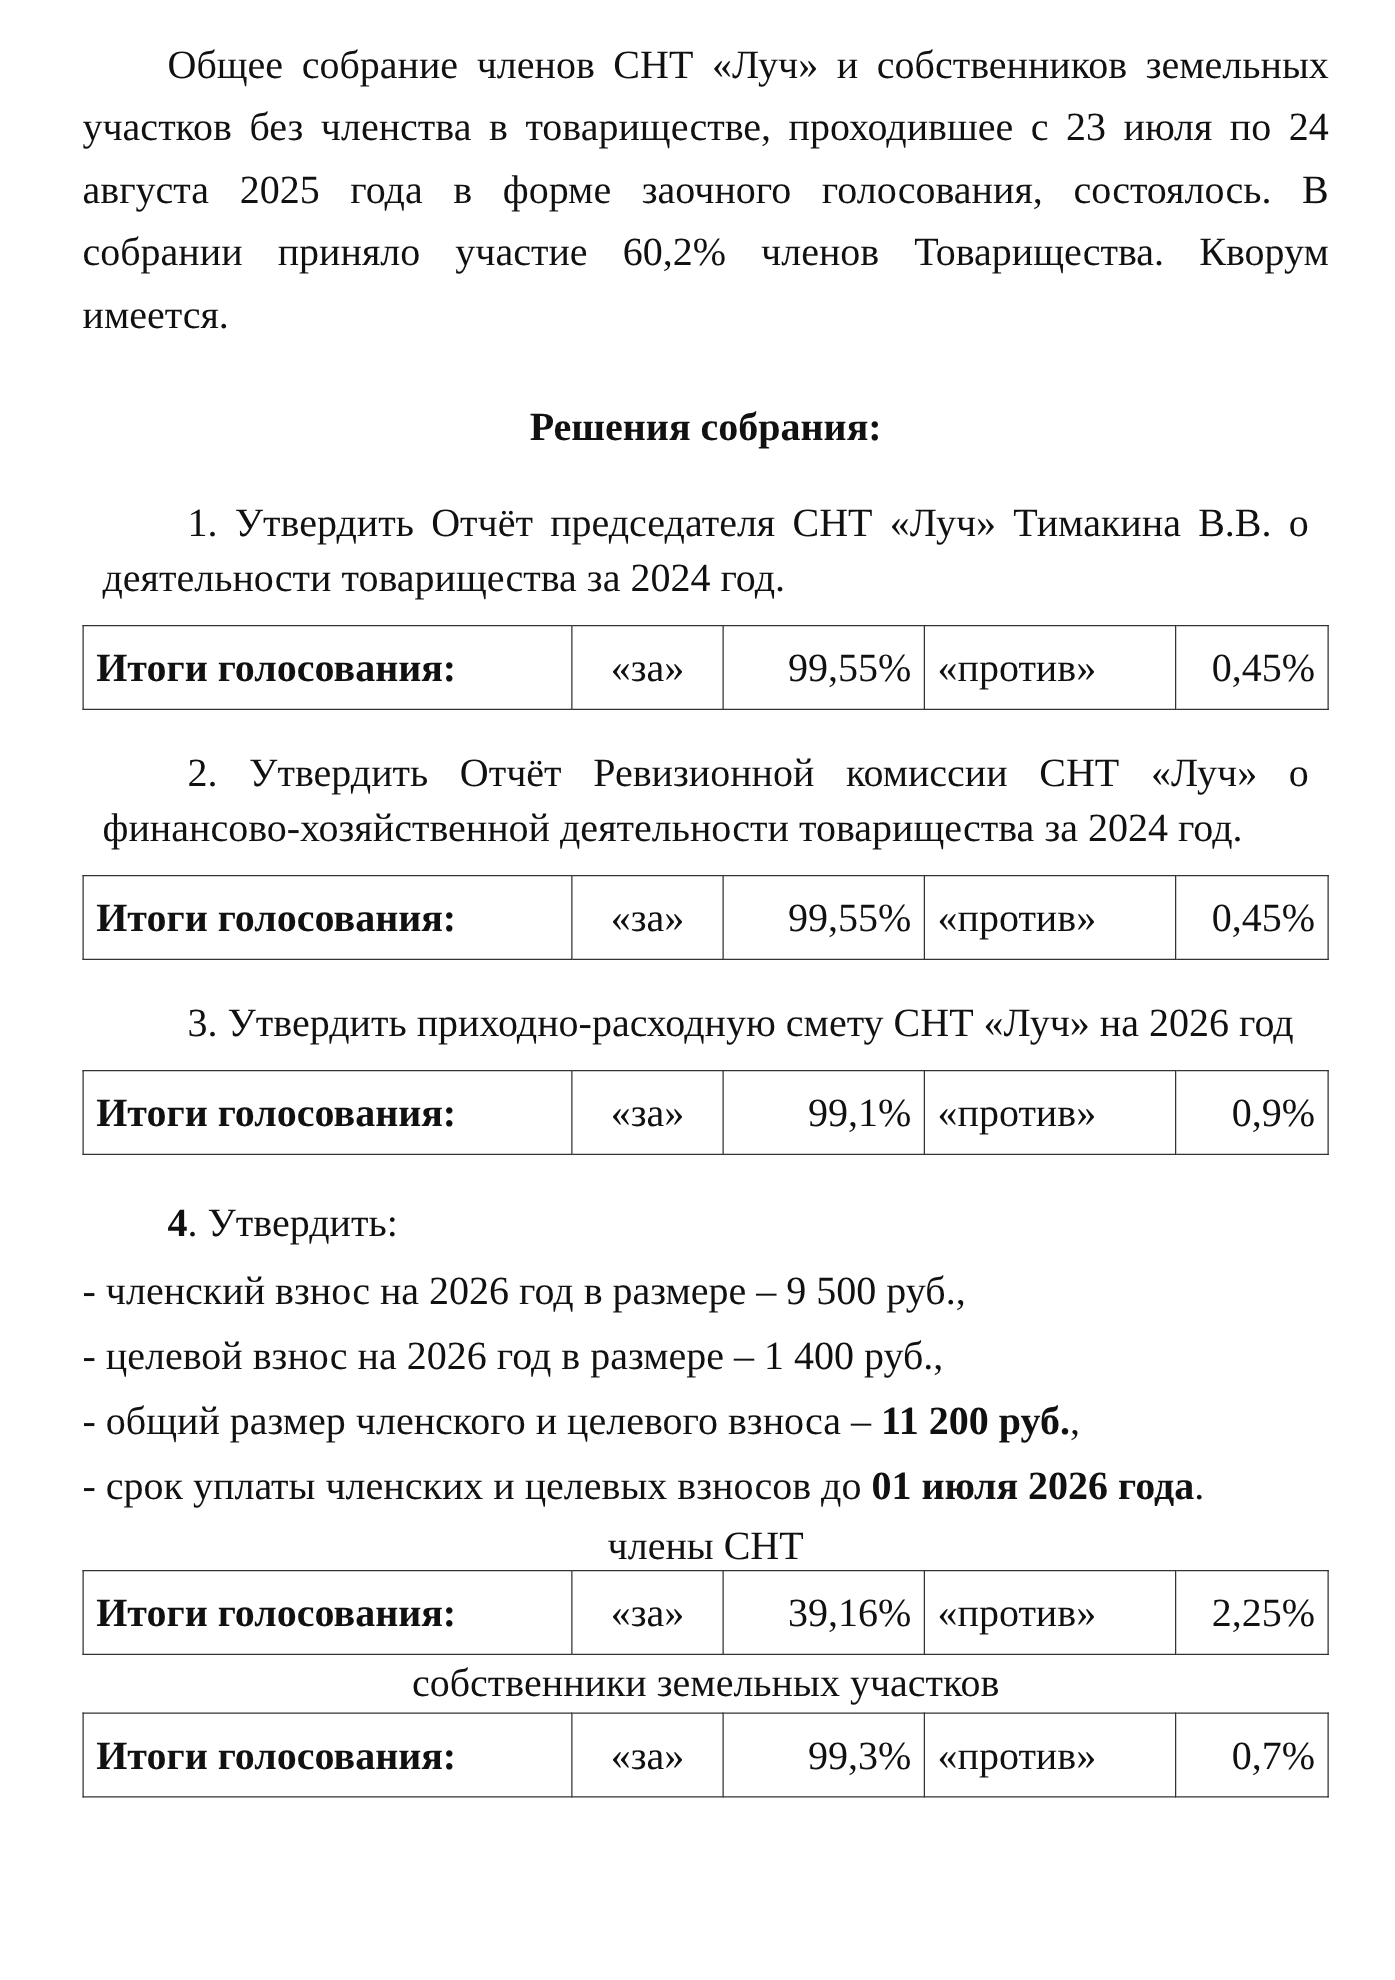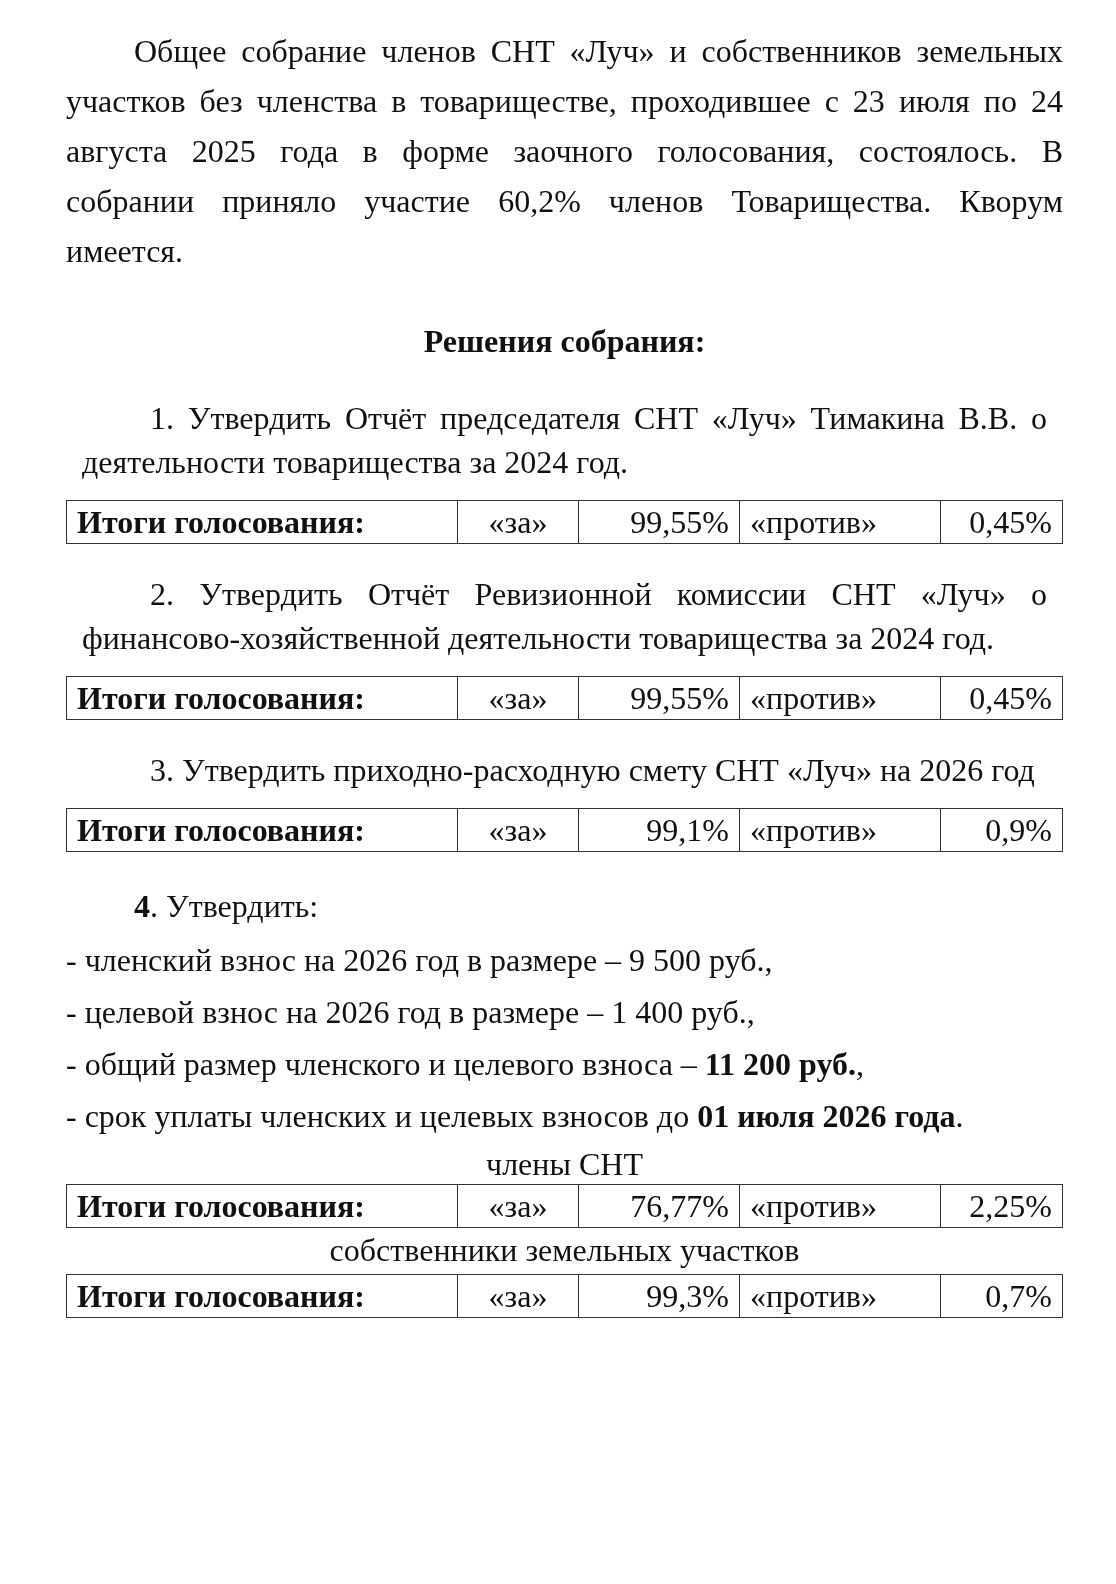--- a/index.html
+++ b/index.html
@@ -5,21 +5,21 @@
   html, body { margin:0; padding:0; background:#fff; }
   body { width:1116px; height:1584px; overflow:hidden; font-family:"Liberation Serif","DejaVu Serif",serif; color:#111; }
   .page { position:relative; padding:0 53px 0 66px; }
   .title { text-align:center; font-size:84px; line-height:84px; margin:40px 0 0 0; letter-spacing:1px; font-weight:normal; }
   .intro { font-size:32px; line-height:50px; text-align:justify; text-indent:68px; margin:26px 0 0 0; }
   .decisions-heading { text-align:center; font-weight:bold; font-size:32px; margin:40px 0 11px 0; line-height:50px; }
   .item { font-size:32px; line-height:44px; text-align:justify; text-indent:68px; margin:16px; }
   .item.first { margin-top:30px; }
   .item.next { margin-top:28px; }
   table.votes { width:100%; border-collapse:collapse; font-size:32px; margin-top:0; }
-  table.votes td { border:1.5px solid #333; padding:0 10px; height:42px; line-height:42px; }
+  table.votes td { border:1.5px solid #333; padding:12px 10px; height:42px; line-height:42px; }
   td.label { font-weight:bold; width:370px; }
   td.za { text-align:center; width:100px; }
   td.zaval { text-align:right; width:140px; }
   td.pr { text-align:left; width:180px; }
   td.prval { text-align:right; }
   .bullet { font-size:32px; line-height:52px; margin:0; }
   .item4 { font-size:32px; line-height:44px; text-indent:68px; margin:32px 0 6px 0; }
   .caption { text-align:center; font-size:32px; line-height:40px; margin:0; }
   .caption.first { margin-top:6px; }
   b { font-weight:bold; }
@@ -75,21 +75,21 @@
   <p class="bullet">- целевой взнос на 2026 год в размере – 1 400 руб.,</p>
   <p class="bullet"><span>- общий размер членского и целевого взноса – </span><b>11 200 руб.</b><span>,</span></p>
   <p class="bullet" style="line-height:44px;margin-top:4px;"><span>- срок уплаты членских и целевых взносов до </span><b>01 июля 2026 года</b><span>.</span></p>
 
   <p class="caption first">члены СНТ</p>
   <table class="votes">
       <tbody>
         <tr>
     <td class="label">Итоги голосования:</td>
     <td class="za">«за»</td>
-    <td class="zaval">76,77%</td>
+    <td class="zaval">39,16%</td>
     <td class="pr">«против»</td>
     <td class="prval">2,25%</td>
   </tr>
       </tbody>
     </table>
 
   <p class="caption" style="margin:2px 0 4px 0;">собственники земельных участков</p>
   <table class="votes">
       <tbody>
         <tr>

